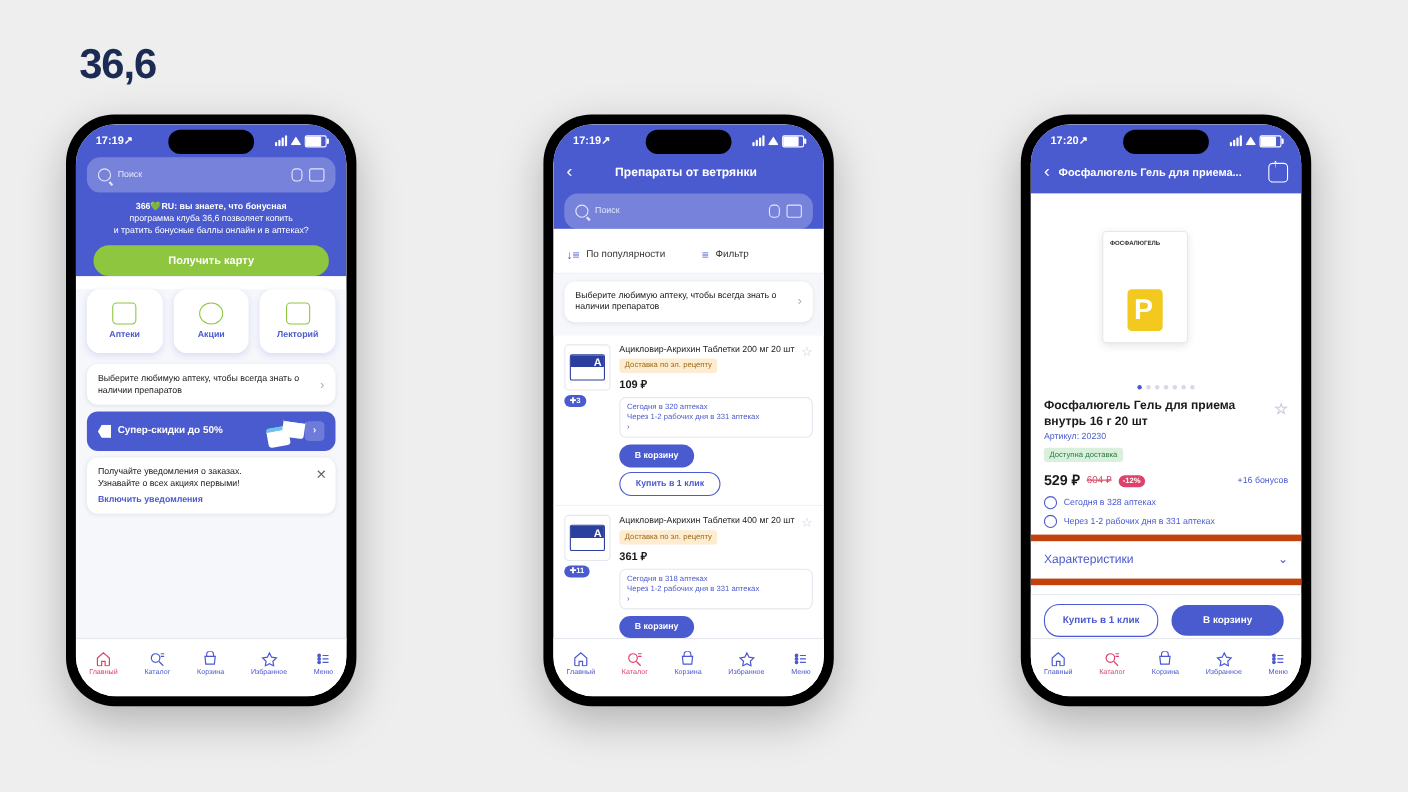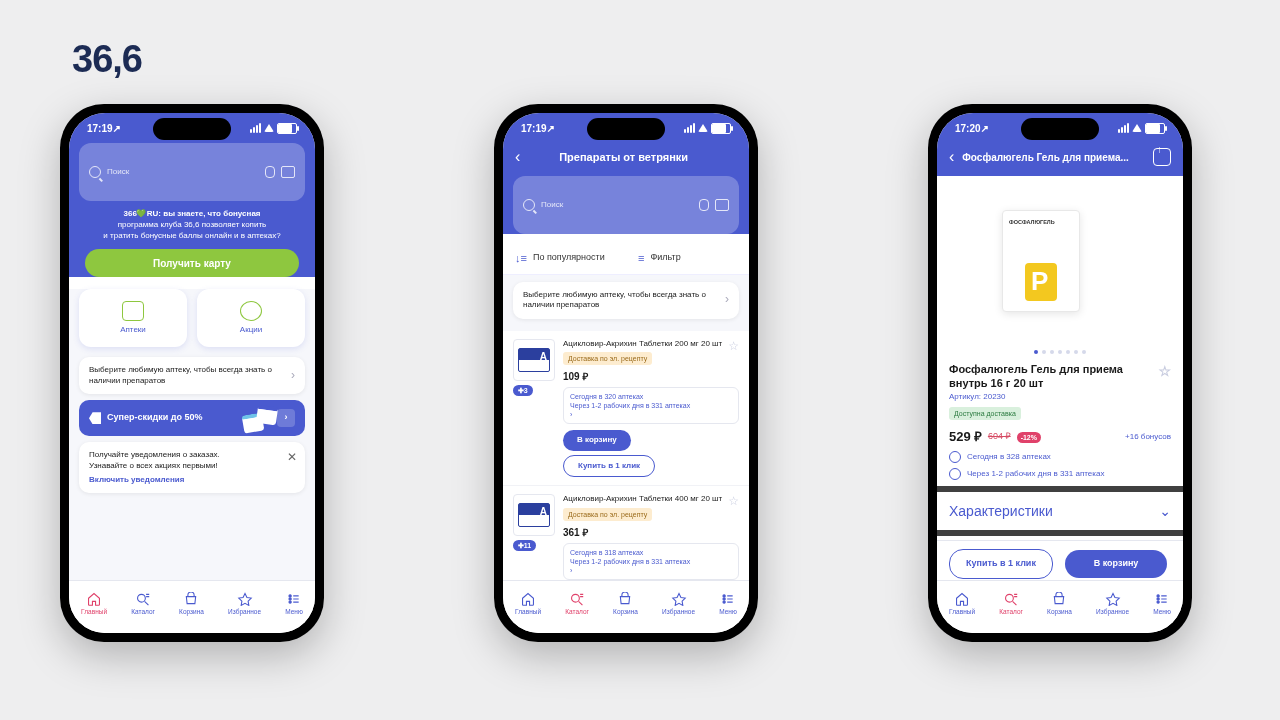--- a/index.html
+++ b/index.html
@@ -7,37 +7,37 @@
   .phones{position:absolute;left:60px;top:104px;display:flex;gap:170px;}
   .phone{width:246px;height:520px;border-radius:44px;background:#000;padding:9px;box-shadow:0 14px 40px rgba(0,0,0,.25);position:relative;}
   .notch{position:absolute;left:50%;top:14px;transform:translateX(-50%);width:78px;height:22px;background:#000;border-radius:14px;z-index:5;}
   .screen{width:100%;height:100%;border-radius:36px;overflow:hidden;background:#fff;position:relative;font-size:8px;line-height:1.3;}
   .bluebar{background:#4a5acf;color:#fff;}
   .status{height:30px;display:flex;align-items:center;justify-content:space-between;padding:0 18px;font-weight:600;font-size:10px;}
   .status .right{display:flex;gap:3px;align-items:center;}
   .sig{display:flex;gap:1px;align-items:flex-end;}.sig i{width:2px;background:#fff;border-radius:1px;}.sig i:nth-child(1){height:4px;}.sig i:nth-child(2){height:6px;}.sig i:nth-child(3){height:8px;}.sig i:nth-child(4){height:10px;}
   .wifi{width:0;height:0;border-left:5px solid transparent;border-right:5px solid transparent;border-bottom:8px solid #fff;border-radius:2px;}
   .batt{width:18px;height:9px;border:1px solid #fff;border-radius:2px;position:relative;}.batt::after{content:"";position:absolute;right:-3px;top:2px;width:2px;height:5px;background:#fff;border-radius:1px;}.batt i{display:block;height:100%;width:80%;background:#fff;border-radius:1px;}
-  .search{margin:0 10px 8px;height:24px;border-radius:12px;background:rgba(255,255,255,.25);display:flex;align-items:center;padding:17px 10px;gap:6px;color:rgba(255,255,255,.8);}
+  .search{margin:0 10px 8px;height:24px;border-radius:12px;background:rgba(255,255,255,.25);display:flex;align-items:center;padding:4px 10px;gap:6px;color:rgba(255,255,255,.8);}
   .search .sicon{width:10px;height:10px;border:1.5px solid currentColor;border-radius:50%;position:relative;}.search .sicon::after{content:"";position:absolute;right:-3px;bottom:-3px;width:4px;height:1.5px;background:currentColor;transform:rotate(45deg);}
   .search .sp{flex:1;}
   .search .mic{width:8px;height:10px;border:1px solid currentColor;border-radius:4px;}
   .search .bar{width:12px;height:10px;border:1px solid currentColor;border-radius:2px;}
   .content{position:absolute;top:0;left:0;right:0;bottom:46px;overflow:hidden;}
   .navbar{position:absolute;left:0;right:0;bottom:0;height:46px;background:#fff;border-top:1px solid #e5e7ef;display:flex;justify-content:space-around;align-items:center;padding-bottom:6px;}
   .navitem{display:flex;flex-direction:column;align-items:center;gap:2px;font-size:6.5px;color:#4a5acf;}
   .navitem.active{color:#e0416a;}
   .navicon{width:16px;height:14px;display:flex;align-items:center;justify-content:center;}
   .navicon svg{width:16px;height:14px;stroke:currentColor;fill:none;stroke-width:1.4;}
   .header-row{display:flex;align-items:center;gap:8px;padding:4px 12px 8px;font-weight:600;font-size:11px;}
   .back{font-size:16px;font-weight:400;}
   .promo-text{text-align:center;font-size:8px;padding:0 16px 8px;line-height:1.35;}
   .greenbtn{margin:0 16px 12px;height:28px;border-radius:16px;background:#8ec73f;display:flex;align-items:center;justify-content:center;color:#fff;font-weight:600;font-size:10px;}
   .quick{display:flex;gap:10px;margin:10px 10px;}
-  .qcard{flex:1;background:#fff;border-radius:12px;box-shadow:0 2px 6px rgba(74,90,207,.15);height:58px;display:flex;flex-direction:column;align-items:center;justify-content:center;gap:4px;color:#4a5acf;font-size:8px;font-weight:400;}
+  .qcard{flex:1;background:#fff;border-radius:12px;box-shadow:0 2px 6px rgba(74,90,207,.15);height:58px;display:flex;flex-direction:column;align-items:center;justify-content:center;gap:4px;color:#4a5acf;font-size:8px;font-weight:700;}
   .qcard .qi{width:20px;height:18px;border:1.5px solid #8ec73f;border-radius:4px;position:relative;}
   .card{margin:6px 10px;background:#fff;border-radius:10px;box-shadow:0 1px 4px rgba(0,0,0,.08);padding:8px 10px;position:relative;font-size:8px;}
   .card .chev{position:absolute;right:10px;top:50%;transform:translateY(-50%);color:#aab;font-size:12px;}
   .dealbar{margin:6px 10px;height:36px;border-radius:10px;background:#4a5acf;color:#fff;display:flex;align-items:center;padding:0 10px;font-weight:600;font-size:9px;gap:6px;position:relative;overflow:hidden;}
   .dealbar .chev{margin-left:auto;background:rgba(255,255,255,.2);width:18px;height:18px;border-radius:4px;display:flex;align-items:center;justify-content:center;}
   .dealbar .deco{position:absolute;right:28px;top:4px;width:34px;height:28px;}
   .dealbar .deco i{position:absolute;width:20px;height:14px;background:#fff;border-radius:3px;border-top:4px solid #6fc3e8;}
   .dealbar .deco i:first-child{left:0;top:10px;transform:rotate(-10deg);}
   .dealbar .deco i:last-child{right:0;top:2px;transform:rotate(8deg);border-top-color:#4a5acf;}
   .notifcard .close{position:absolute;right:8px;top:8px;font-size:12px;color:#666;}
@@ -81,21 +81,21 @@
   .detail .title{font-size:11px;font-weight:600;line-height:1.3;padding-right:18px;position:relative;}
   .detail .title .fav{position:absolute;right:0;top:0;color:#c9cde0;font-size:14px;}
   .detail .sku{color:#4a5acf;font-size:8px;margin-top:2px;}
   .priceRow{display:flex;align-items:center;gap:6px;margin-top:6px;}
   .priceRow .now{font-weight:700;font-size:13px;}
   .priceRow .old{color:#d64a63;font-size:9px;text-decoration:line-through;}
   .priceRow .disc{background:#e0416a;color:#fff;font-size:7px;padding:1px 4px;border-radius:8px;font-weight:600;}
   .priceRow .bonus{margin-left:auto;color:#4a5acf;font-size:8px;}
   .availrow{display:flex;align-items:center;gap:6px;font-size:8px;color:#4a5acf;margin-top:5px;}
   .availrow .ai{width:10px;height:10px;border:1px solid #4a5acf;border-radius:50%;}
-  .section{border-top:6px solid #404040;padding:10px 12px;font-size:14px;color:#4a5acf;display:flex;align-items:center;justify-content:space-between;}
+  .section{border-top:6px solid #c2410c;padding:10px 12px;font-size:11px;color:#4a5acf;display:flex;align-items:center;justify-content:space-between;}
   .section.dk{color:#1a1a1a;font-weight:600;}
   .buybar{position:absolute;left:0;right:0;bottom:46px;height:46px;background:#fff;border-top:1px solid #e5e7ef;display:flex;align-items:center;gap:8px;padding:0 12px;}
   .buybar .pbtn{flex:1;text-align:center;padding:8px 0;font-size:9px;}
   .share{width:16px;height:16px;border:1.5px solid #fff;border-radius:4px;position:relative;margin-left:auto;}
   .share::after{content:"↑";position:absolute;left:3px;top:-6px;font-size:10px;}
   .tag{width:12px;height:12px;background:#fff;clip-path:polygon(0 50%,30% 0,100% 0,100% 100%,30% 100%);}
 </style>
 </head>
 <body>
 
@@ -141,20 +141,24 @@
       <div style="background:#f6f7fb;min-height:400px;">
         <div class="quick">
           <div class="qcard">
                 <span class="qi"></span>
                 <span>Аптеки</span>
               </div>
           <div class="qcard">
                 <span class="qi" style="border-radius:50%"></span>
                 <span>Акции</span>
               </div>
+          <div class="qcard">
+                <span class="qi"></span>
+                <span>Лекторий</span>
+              </div>
         </div>
         <div class="card">
           <span>Выберите любимую аптеку, чтобы всегда знать о наличии препаратов</span><span class="chev">›</span>
         </div>
         <div class="dealbar">
           <span class="tag"></span>
           <span>Супер-скидки до 50%</span>
           <span class="deco">
                 <i></i>
                 <i></i>

